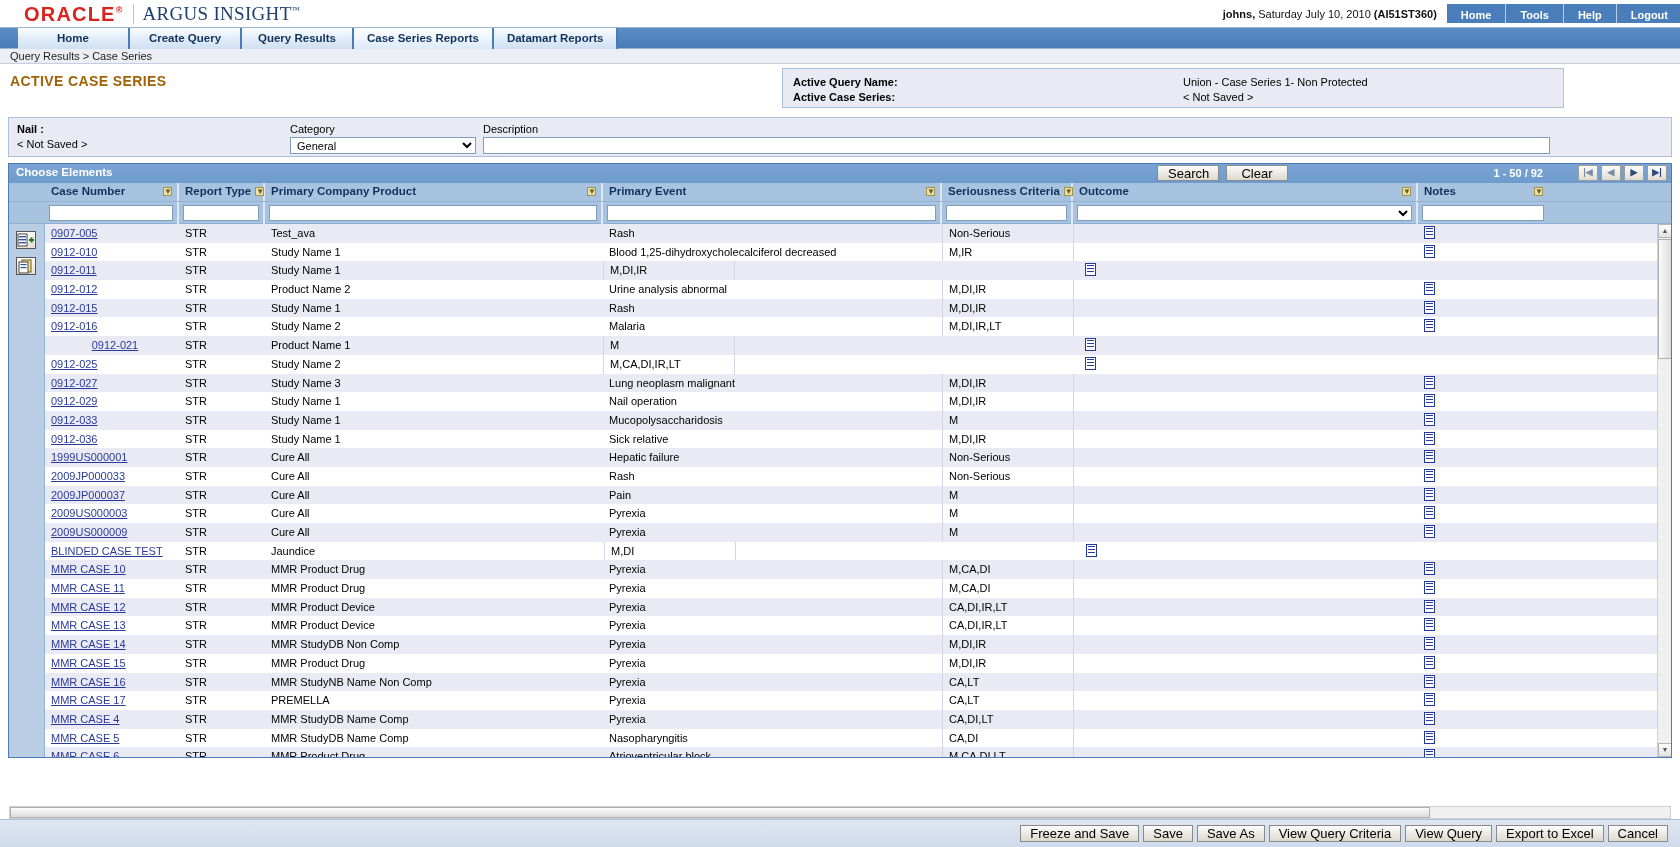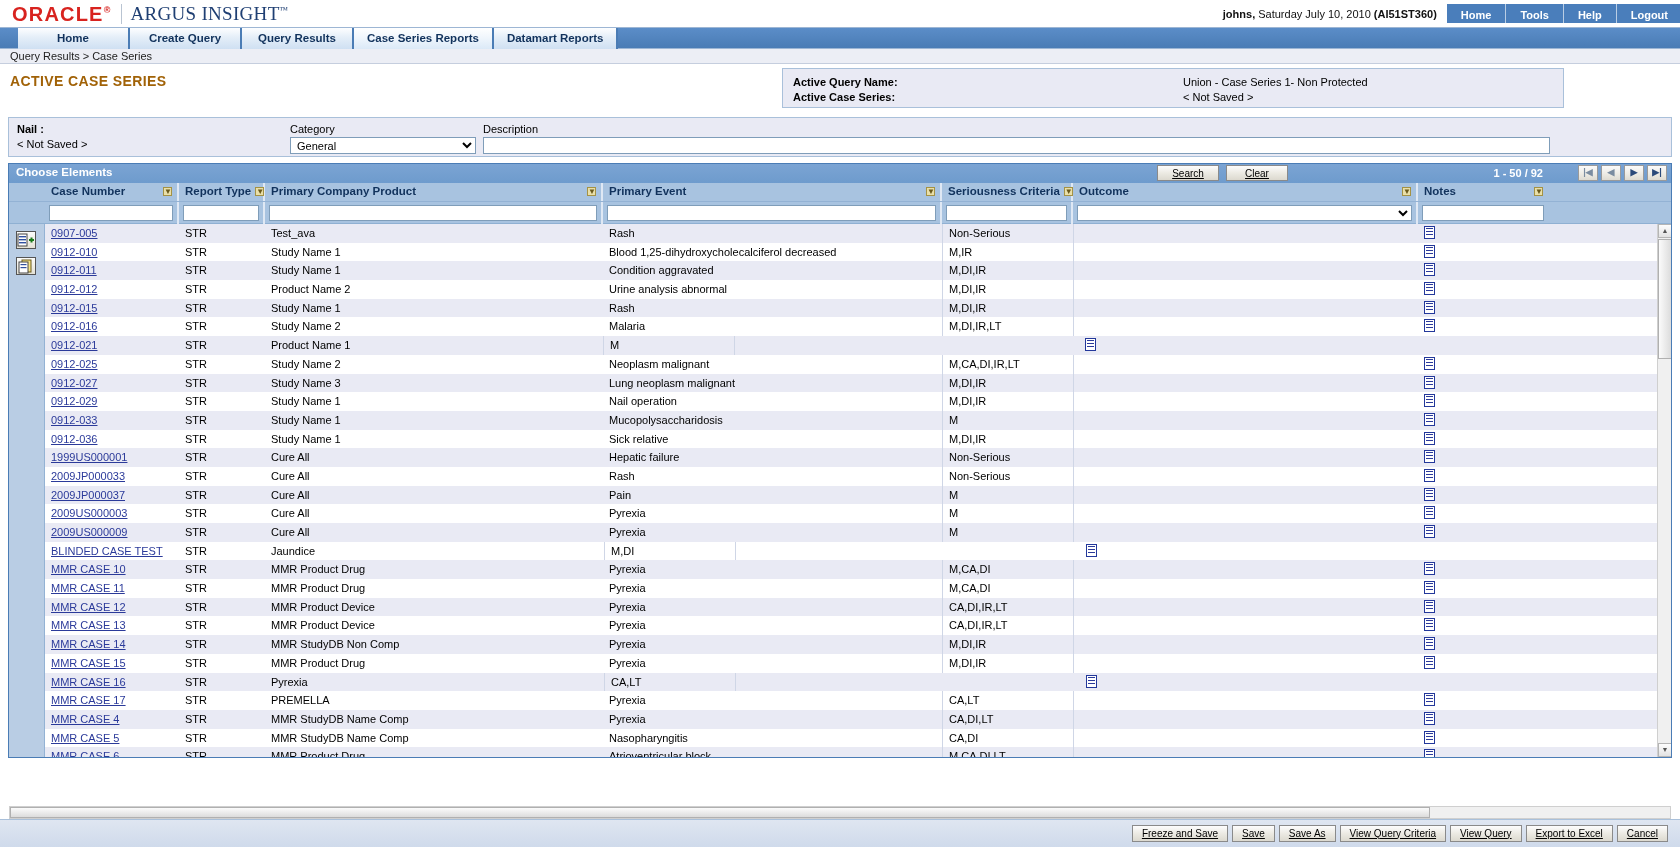--- a/index.html
+++ b/index.html
@@ -21,21 +21,21 @@
     border-bottom: 1px solid #9db6d4;
     display: flex;
     align-items: center;
   }
   .oracle-logo {
     font-family: "Liberation Sans", sans-serif;
     font-weight: bold;
     font-size: 20px;
     letter-spacing: 1.2px;
     color: #d8231f;
-    margin-left: 12px;
+    margin-left: 24px;
     line-height: 1;
   }
   .oracle-logo sup { font-size: 9px; vertical-align: super; }
   .brand-divider {
     width: 1px; height: 20px; background: #b9c4d2; margin: 0 9px;
   }
   .argus-title {
     font-family: "Liberation Serif", serif;
     font-size: 19px;
     color: #1f3f73;
@@ -181,30 +181,29 @@
     position: relative;
     height: 19px;
     background: linear-gradient(to bottom,#7ba4d3 0%,#6e9bcd 100%);
     color: #fff;
     font-size: 11.5px;
     font-weight: bold;
     padding: 2px 0 0 7px;
   }
   .btn {
     font-family: "Liberation Sans", sans-serif;
-    font-size: 10px;
+    font-size: 13px;
     color: #000;
     background: linear-gradient(to bottom,#fdfdfd 0%,#eceae3 50%,#dcd9cf 100%);
     border: 1px solid #8a8a8a;
     border-radius: 0;
     height: 16px;
     line-height: 13px;
     padding: 0 10px;
     cursor: pointer;
-    text-decoration: underline;
   }
   .ph-search { position: absolute; right: 452px; top: 1px; width: 62px; }
   .ph-clear  { position: absolute; right: 383px; top: 1px; width: 62px; }
   .ph-count  { position: absolute; right: 128px; top: 3px; font-size: 11px; font-weight: bold; color:#fff; }
   .pager { position: absolute; right: 4px; top: 1px; display: flex; gap: 3px; }
   .pg-btn {
     width: 20px; height: 16px;
     background: linear-gradient(to bottom,#fbfbfb 0%,#eceae3 60%,#dedbd2 100%);
     border: 1px solid #9a9a9a;
     font-size: 9px;
@@ -552,21 +551,20 @@
             <div class="cell" style="width: 338px;">Study Name 1</div>
             <div class="cell" style="width: 339px;">Blood 1,25-dihydroxycholecalciferol decreased</div>
             <div class="cell sep" style="width: 131px;">M,IR</div>
             <div class="cell sep" style="width: 345px;"></div>
             <div class="cell" style="width: 130px;"><span class="notesglyph"></span></div>
           </div>
           <div class="row odd">
             <div class="cell" style="width: 134px;"><a>0912-011</a></div>
             <div class="cell" style="width: 86px;">STR</div>
             <div class="cell" style="width: 338px;">Study Name 1</div>
-            <div class="cell" style="width: 339px;">Condition aggravated</div>
             <div class="cell sep" style="width: 131px;">M,DI,IR</div>
             <div class="cell sep" style="width: 345px;"></div>
             <div class="cell" style="width: 130px;"><span class="notesglyph"></span></div>
           </div>
           <div class="row even">
             <div class="cell" style="width: 134px;"><a>0912-012</a></div>
             <div class="cell" style="width: 86px;">STR</div>
             <div class="cell" style="width: 338px;">Product Name 2</div>
             <div class="cell" style="width: 339px;">Urine analysis abnormal</div>
             <div class="cell sep" style="width: 131px;">M,DI,IR</div>
@@ -585,32 +583,31 @@
           <div class="row even">
             <div class="cell" style="width: 134px;"><a>0912-016</a></div>
             <div class="cell" style="width: 86px;">STR</div>
             <div class="cell" style="width: 338px;">Study Name 2</div>
             <div class="cell" style="width: 339px;">Malaria</div>
             <div class="cell sep" style="width: 131px;">M,DI,IR,LT</div>
             <div class="cell sep" style="width: 345px;"></div>
             <div class="cell" style="width: 130px;"><span class="notesglyph"></span></div>
           </div>
           <div class="row odd">
-            <div class="cell" style="width: 134px;"><a>0912-021</a></div>
+            <div class="cell" style="width: 134px; text-align: center;"><a>0912-021</a></div>
             <div class="cell" style="width: 86px;">STR</div>
             <div class="cell" style="width: 338px;">Product Name 1</div>
             <div class="cell sep" style="width: 131px;">M</div>
             <div class="cell sep" style="width: 345px;"></div>
             <div class="cell" style="width: 130px;"><span class="notesglyph"></span></div>
           </div>
           <div class="row even">
             <div class="cell" style="width: 134px;"><a>0912-025</a></div>
             <div class="cell" style="width: 86px;">STR</div>
             <div class="cell" style="width: 338px;">Study Name 2</div>
-            <div class="cell" style="width: 339px;">Neoplasm malignant</div>
             <div class="cell sep" style="width: 131px;">M,CA,DI,IR,LT</div>
             <div class="cell sep" style="width: 345px;"></div>
             <div class="cell" style="width: 130px;"><span class="notesglyph"></span></div>
           </div>
           <div class="row odd">
             <div class="cell" style="width: 134px;"><a>0912-027</a></div>
             <div class="cell" style="width: 86px;">STR</div>
             <div class="cell" style="width: 338px;">Study Name 3</div>
             <div class="cell" style="width: 339px;">Lung neoplasm malignant</div>
             <div class="cell sep" style="width: 131px;">M,DI,IR</div>
@@ -747,20 +744,21 @@
             <div class="cell" style="width: 86px;">STR</div>
             <div class="cell" style="width: 338px;">MMR Product Drug</div>
             <div class="cell" style="width: 339px;">Pyrexia</div>
             <div class="cell sep" style="width: 131px;">M,DI,IR</div>
             <div class="cell sep" style="width: 345px;"></div>
             <div class="cell" style="width: 130px;"><span class="notesglyph"></span></div>
           </div>
           <div class="row odd">
             <div class="cell" style="width: 134px;"><a>MMR CASE 16</a></div>
             <div class="cell" style="width: 86px;">STR</div>
+            <div class="cell" style="width: 338px;">MMR StudyNB Name Non Comp</div>
             <div class="cell" style="width: 339px;">Pyrexia</div>
             <div class="cell sep" style="width: 131px;">CA,LT</div>
             <div class="cell sep" style="width: 345px;"></div>
             <div class="cell" style="width: 130px;"><span class="notesglyph"></span></div>
           </div>
           <div class="row even">
             <div class="cell" style="width: 134px;"><a>MMR CASE 17</a></div>
             <div class="cell" style="width: 86px;">STR</div>
             <div class="cell" style="width: 338px;">PREMELLA</div>
             <div class="cell" style="width: 339px;">Pyrexia</div>

